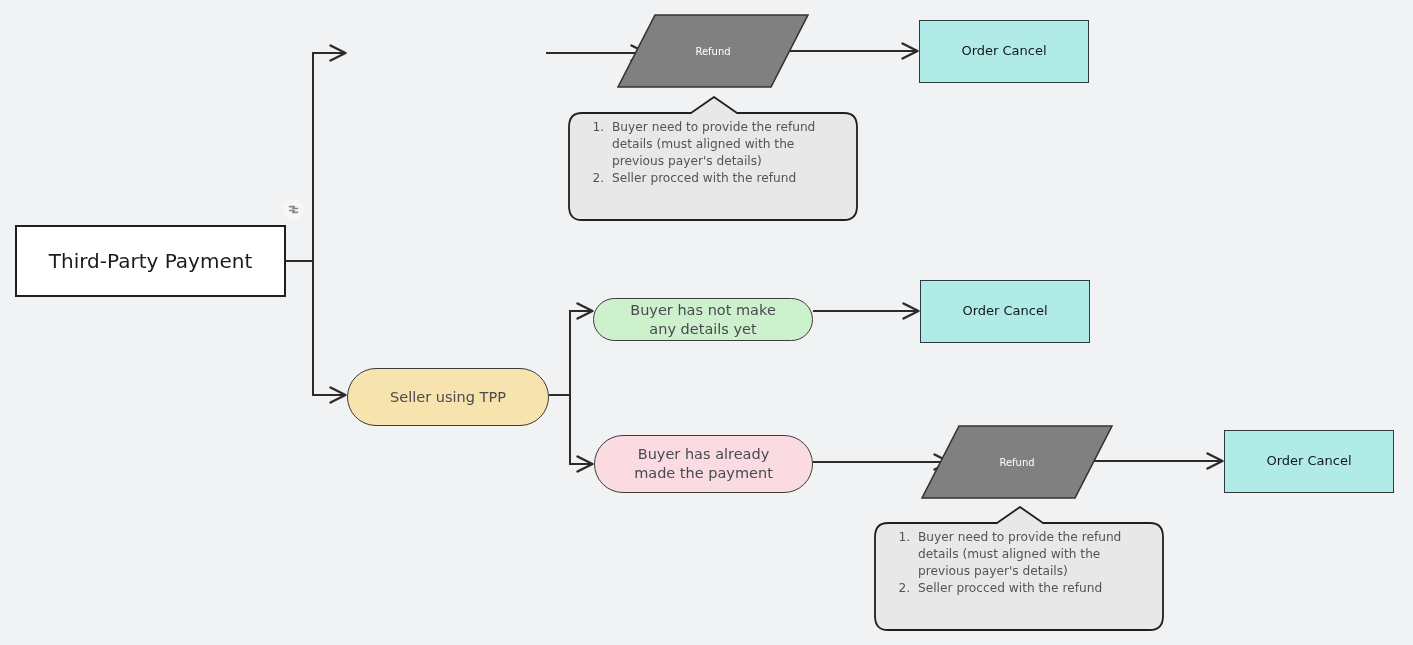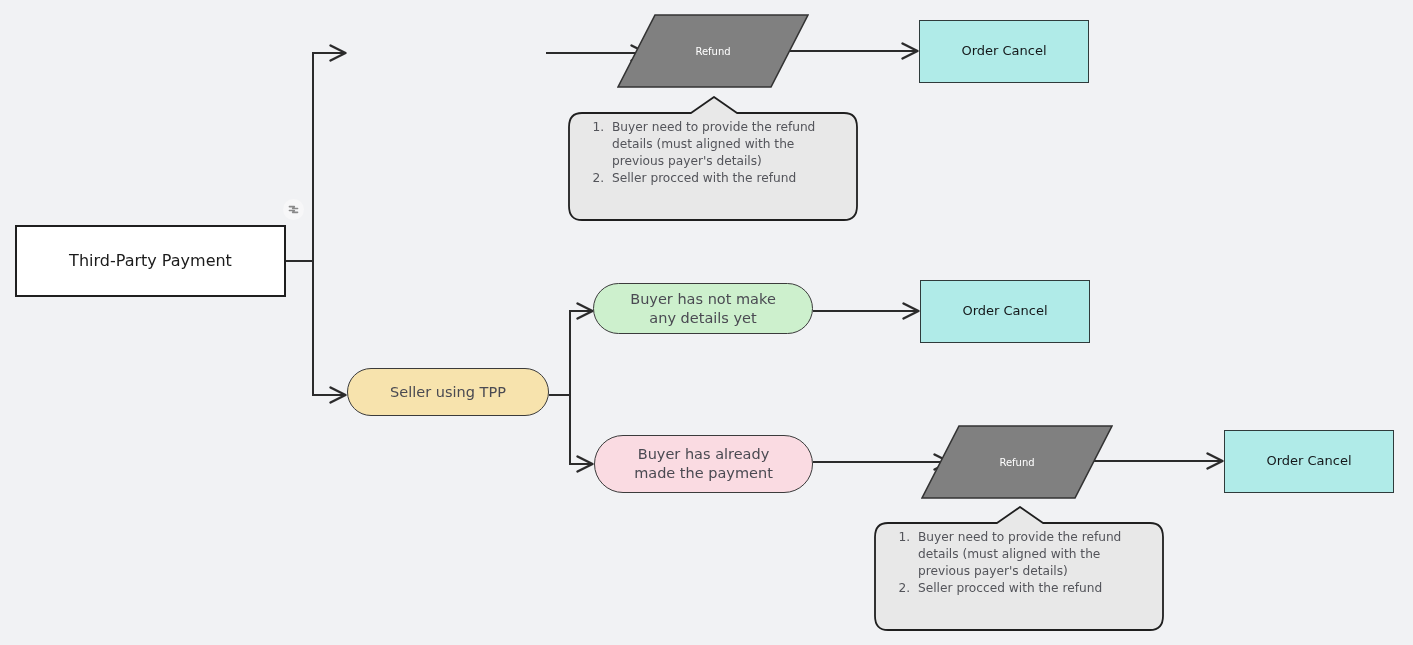--- a/index.html
+++ b/index.html
@@ -30,21 +30,21 @@
     justify-content: center;
     text-align: center;
     line-height: 1.3;
   }
 
   
   .box-root {
     background: #ffffff;
     border: 2px solid #1f1f1f;
     color: #1b1b1b;
-    font-size: 16px;
+    font-size: 20px;
     font-family: "DejaVu Sans", "Liberation Sans", sans-serif;
   }
 
   
   .stadium {
     border: 1.6px solid #3b3b3b;
     border-radius: 999px;
     color: #4a4a52;
     font-size: 14.5px;
   }
@@ -203,32 +203,32 @@
                Q 1 17 14 17 Z" fill="#e8e8e8" stroke="#1f1f1f" stroke-width="1.8" stroke-linejoin="round"></path>
     </svg>
     <div class="callout-body" style="top:23px;">
       <ol>
         <li>Buyer need to provide the refund details (must aligned with the previous payer's details)</li>
         <li>Seller procced with the refund</li>
       </ol>
     </div>
   </div>
 
-  <div class="node stadium green" style="left:593px; top:283px; width:220px; height:51px;">
+  <div class="node stadium green" style="left:593px; top:298px; width:220px; height:43px;">
     <div>
       <div>Buyer has not make</div>
       <div>any details yet</div>
     </div>
   </div>
 
   <div class="node box-cancel" style="left:920px; top:280px; width:170px; height:63px;">
     <span>Order Cancel</span>
   </div>
 
-  <div class="node stadium tan" style="left:347px; top:368px; width:202px; height:48px;">
+  <div class="node stadium tan" style="left:347px; top:368px; width:202px; height:58px;">
     <span>Seller using TPP</span>
   </div>
 
   <div class="node stadium pink" style="left:594px; top:435px; width:219px; height:58px;">
     <div>
       <div>Buyer has already</div>
       <div>made the payment</div>
     </div>
   </div>
 

